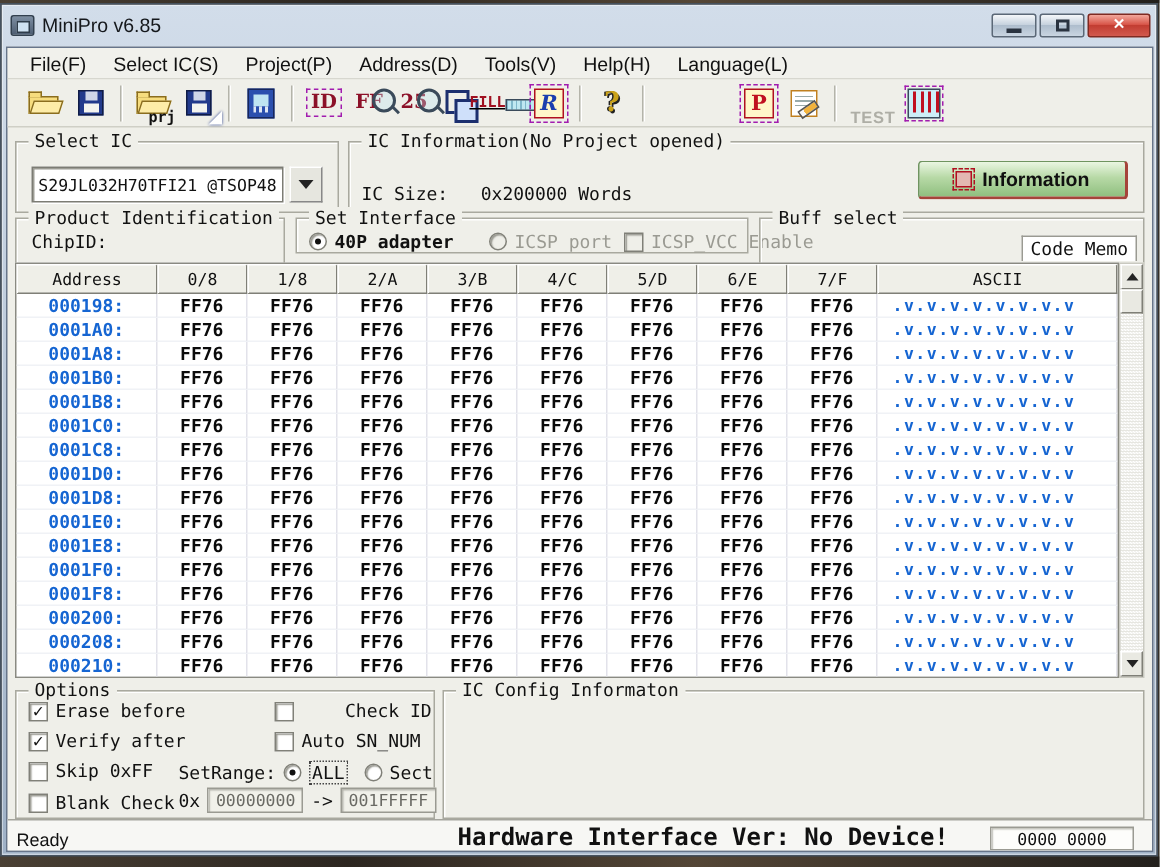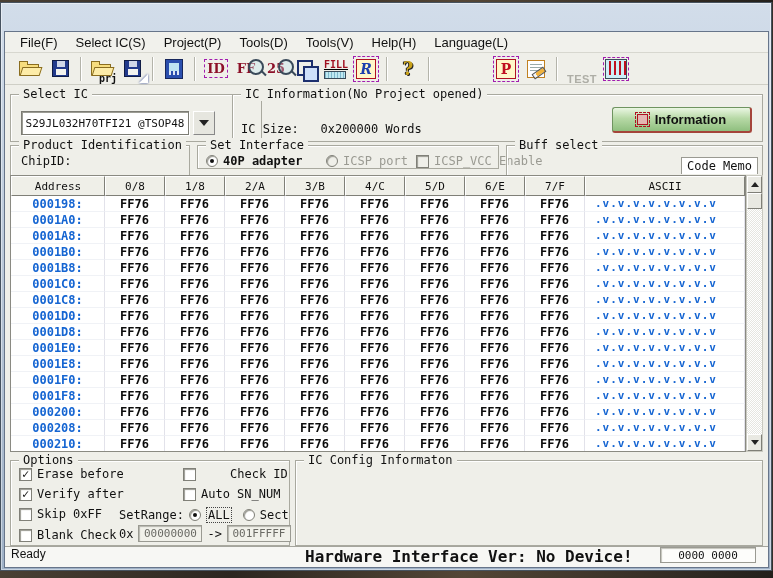--- a/index.html
+++ b/index.html
@@ -64,21 +64,21 @@
     border:2px solid #3a4a5a; border-radius:50%; background:rgba(190,230,240,.35); }
   .mag::before { content:""; position:absolute; right:-12px; top:11px; width:7px; height:2px;
     background:#3a4a5a; transform:rotate(45deg); }
   .ico-id { font-family:"DejaVu Serif",serif; font-weight:bold; font-size:13px; color:#8c1028;
     border:1px dashed #a21caf; padding:1px 2px; }
   .ico-copy { width:20px; height:18px; position:relative; }
   .ico-copy::before { content:""; position:absolute; left:1px; top:0; width:12px; height:12px;
     border:2px solid #1c2f6e; }
   .ico-copy::after { content:""; position:absolute; left:7px; top:6px; width:12px; height:12px;
     border:2px solid #1c2f6e; background:#cfe0fa; }
-  .ico-fill { display:flex; flex-direction:column; align-items:flex-start;text-decoration:underline; }
+  .ico-fill { display:flex; flex-direction:row; align-items:flex-end;text-decoration:underline; }
   .ico-fill .t { font-family:"DejaVu Sans Mono",monospace; font-weight:bold; font-size:10px; color:#a01020; letter-spacing:0; }
   .ico-fill .b { width:22px; height:8px; background:#bfe8f2; border:1px solid #3a4a5a; margin-top:1px;
     background-image:repeating-linear-gradient(90deg,#7fb8cc 0 1px,transparent 1px 3px); }
   .chipbox { background:#fff7c9; border:1px solid #b01020; outline:1px dashed #a21caf; outline-offset:2px;
     width:20px; height:20px; display:flex; align-items:center; justify-content:center;
     font-family:"DejaVu Serif",serif; font-weight:bold; font-size:14px; }
   .chipbox.r { color:#1c3fae; font-style:italic; }
   .chipbox.p { color:#c01020; }
   .ico-help { font-family:"DejaVu Serif",serif; font-weight:bold; font-size:18px; color:#caa218;
     text-shadow:1px 1px 0 #222, -1px 0 0 #222; }
@@ -168,46 +168,61 @@
 
   
   .opt-input { width:64px; height:17px; background:#f1f1ea; border:1px solid #9a9a92;
     box-shadow:inset 1px 1px 1px #b5b5ad; font-family:"DejaVu Sans Mono",monospace; font-size:11px;
     color:#6a6a64; text-align:center; padding:0; }
   .clip { display:inline-block; max-width:86px; overflow:hidden; white-space:nowrap; }
   .focus-dotted { border:1px dotted #444; padding:0 1px; }
 
   
   .statusbar { position:absolute; left:0; bottom:0; width:100%; height:21px; background:#f7f7f4;
-    border-top:1px solid #a5a59d; display:flex; align-items:flex-start; }
+    border-top:1px solid #a5a59d; display:flex; align-items:flex-end; }
   .st-left { font-size:12px; color:#111; padding-left:6px; }
   .st-center { position:absolute; left:300px; font-family:"DejaVu Sans Mono",monospace;
     font-weight:bold; font-size:16px; color:#111; }
   .st-right { position:absolute; right:12px; width:96px; height:16px; background:#fdfdfb;
     border:1px solid #9a9a92; box-shadow:inset 1px 1px 1px #c2c2ba;
     font-family:"DejaVu Sans Mono",monospace; font-size:11px; color:#111;
     display:flex; align-items:center; justify-content:center; }
 
   .desk { position:absolute; left:0; width:100%; background:linear-gradient(90deg,#4a4034,#2c2620 30%,#544636 60%,#23201c); }
 </style>
 </head>
 <body>
 
 <div class="desk" style="top:0;height:2px;"></div>
 <div class="desk" style="bottom:0;height:7px;"></div>
 
 <div class="window">
+  <div class="titlebar">
+    <div class="app-icon"></div>
+    <div class="title-text">MiniPro v6.85</div>
+    <div class="tb-btns">
+      <div class="tb-btn">
+          <div class="glyph-min"></div>
+        </div>
+      <div class="tb-btn">
+          <div class="glyph-restore"></div>
+        </div>
+      <div class="tb-btn close">
+          <span>✕</span>
+        </div>
+    </div>
+  </div>
 
   <div class="client">
 
     <div class="menubar">
       <span class="menu-item">File(F)</span>
       <span class="menu-item">Select IC(S)</span>
       <span class="menu-item">Project(P)</span>
-      <span class="menu-item">Tools(D)</span>
+      <span class="menu-item">Address(D)</span>
       <span class="menu-item">Tools(V)</span>
       <span class="menu-item">Help(H)</span>
       <span class="menu-item">Language(L)</span>
     </div>
 
     <div class="toolbar">
       <div class="tool">
         <div class="ico-folder">
             <div class="back"></div>
             <div class="tab"></div>
@@ -269,21 +284,21 @@
       </div>
       <div class="tsep"></div>
       <div class="tool" style="width:38px;">
         <span class="ico-test">TEST</span>
       </div>
       <div class="tool">
         <div class="ico-pins"></div>
       </div>
     </div>
 
-    <div class="group" style="left:5px; top:62px; width:252px; height:48px;">
+    <div class="group" style="left:5px; top:62px; width:216px; height:48px;">
       <span class="legend">Select IC</span>
       <div class="combo-value">S29JL032H70TFI21 @TSOP48</div>
       <div class="combo-btn">
           <div class="arr"></div>
         </div>
     </div>
 
     <div class="group" style="left:227px; top:62px; width:531px; height:48px;">
       <span class="legend">IC Information(No Project opened)</span>
       <div class="ic-line" style="left:8px; top:27px;">IC Size:   0x200000 Words</div>

